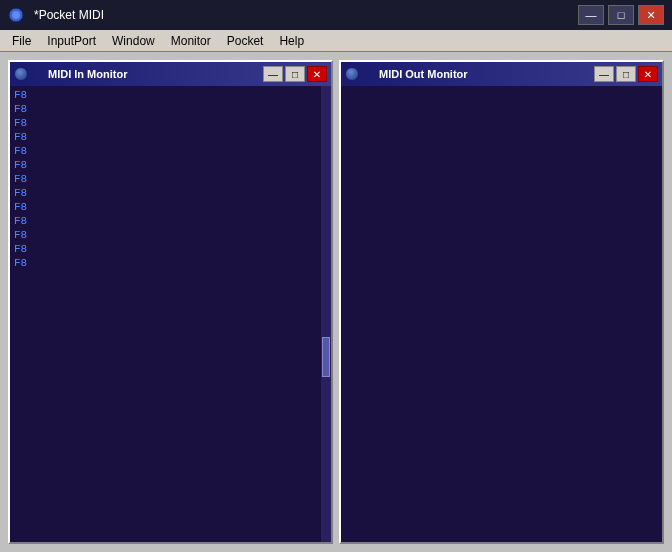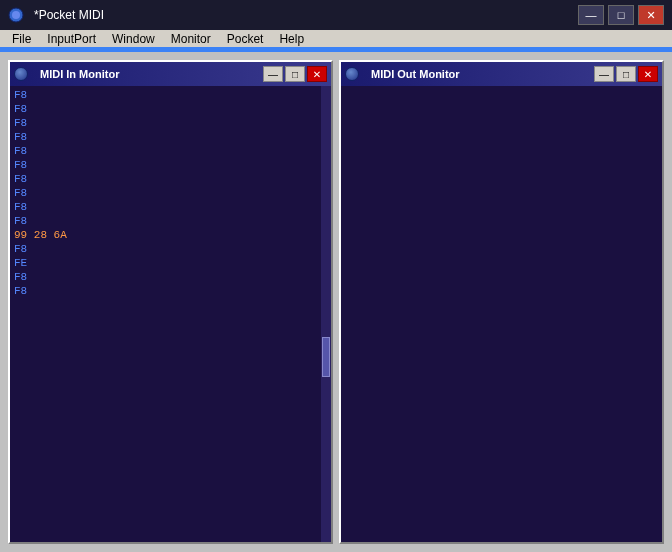--- a/index.html
+++ b/index.html
@@ -56,21 +56,21 @@
       background: #c0392b;
     }
 
     
     .menu-bar {
       background: #d4d0c8;
       height: 22px;
       display: flex;
       align-items: center;
       padding: 0 4px;
-      border-bottom: 5px solid #3b82f6;
+      border-bottom: 1px solid #3b82f6;
     }
     .menu-item {
       padding: 2px 8px;
       font-size: 12px;
       color: #000;
       cursor: pointer;
       height: 100%;
       display: flex;
       align-items: center;
     }
@@ -107,21 +107,21 @@
       background: linear-gradient(to right, #1a1a6e, #3a3a8e);
       height: 24px;
       display: flex;
       align-items: center;
       padding: 0 4px;
       justify-content: space-between;
     }
     .monitor-title-left {
       display: flex;
       align-items: center;
-      gap: 12px;
+      gap: 20px;
     }
     .monitor-icon {
       width: 14px;
       height: 14px;
       border-radius: 50%;
       background: radial-gradient(circle at 40% 35%, #6688cc, #223388);
       border: 1px solid #112266;
       flex-shrink: 0;
     }
     .monitor-title-text {
@@ -216,23 +216,21 @@
       <div class="log-line">F8</div>
         <div class="log-line">F8</div>
         <div class="log-line">F8</div>
         <div class="log-line">F8</div>
         <div class="log-line">F8</div>
         <div class="log-line">F8</div>
         <div class="log-line">F8</div>
         <div class="log-line">F8</div>
         <div class="log-line">F8</div>
         <div class="log-line">F8</div>
-        <div class="log-line log-highlighted">99 28 6A</div>
-        <div class="log-line">F8</div>
-        <div class="log-line">FE</div>
+        <div class="log-line">F8</div>
         <div class="log-line">F8</div>
         <div class="log-line">F8</div>
         <div style="position:absolute;right:0;top:0;bottom:0;width:10px;background:#2a2060;">
         <div style="width:8px;background:#5555aa;position:absolute;top:55%;height:40px;left:1px;border:1px solid #8888cc;"></div>
       </div>
     </div>
   </div>
 
   <div class="monitor-window">
     <div class="monitor-titlebar">

